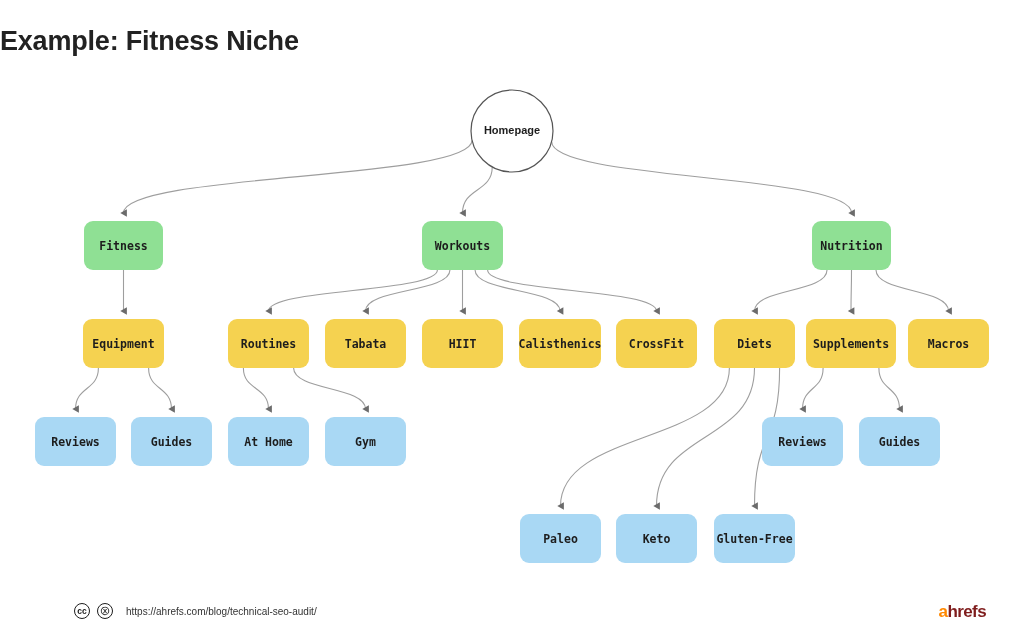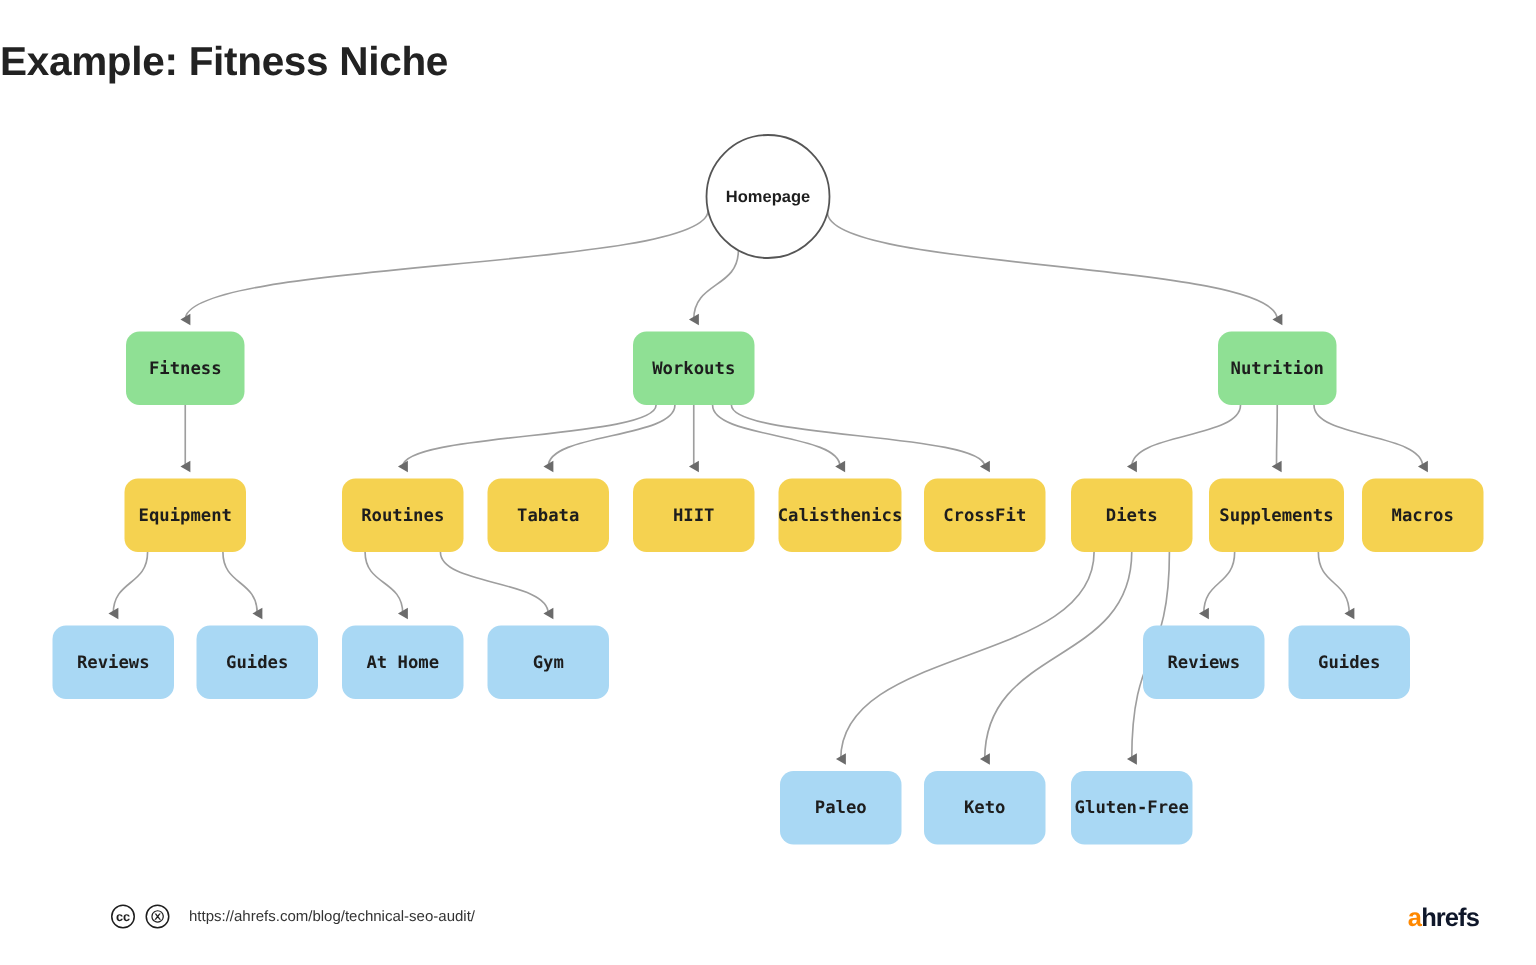--- a/index.html
+++ b/index.html
@@ -93,21 +93,21 @@
   .brand-logo {
     position: absolute;
     right: 26px;
     top: 4px;
     font-family: "Liberation Sans", sans-serif;
     font-size: 17px;
     font-weight: bold;
     letter-spacing: -0.6px;
   }
   .brand-a { color: #ff8800; }
-  .brand-rest { color: #0f172a; }
+  .brand-rest { color: #7f1d1d; }
 </style>
 </head>
 <body>
 
 <div id="diagram-root">
 
   <div class="page-title">Example: Fitness Niche</div>
 
   <svg class="canvas" width="1024" height="643" viewBox="0 0 1024 643">
     <defs>

